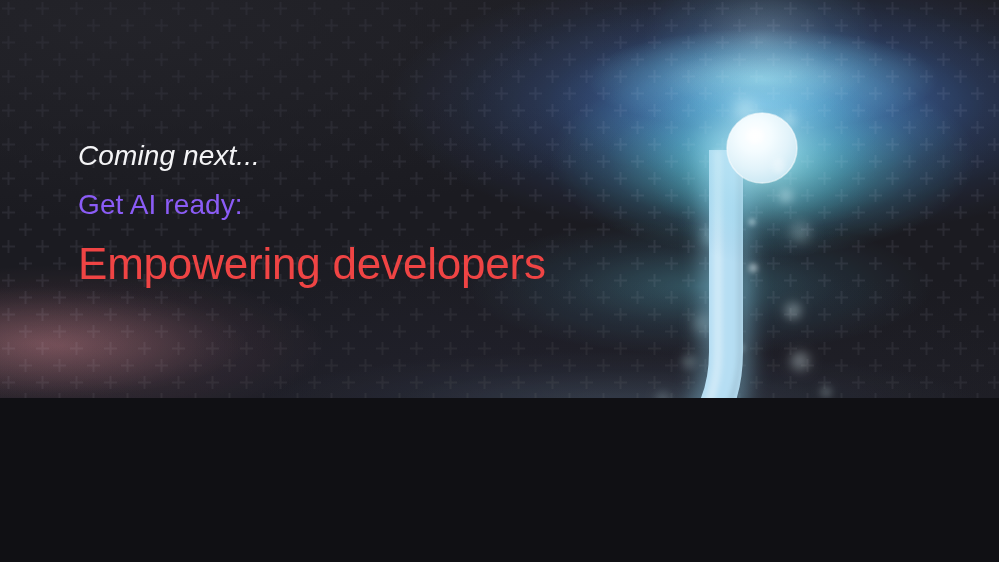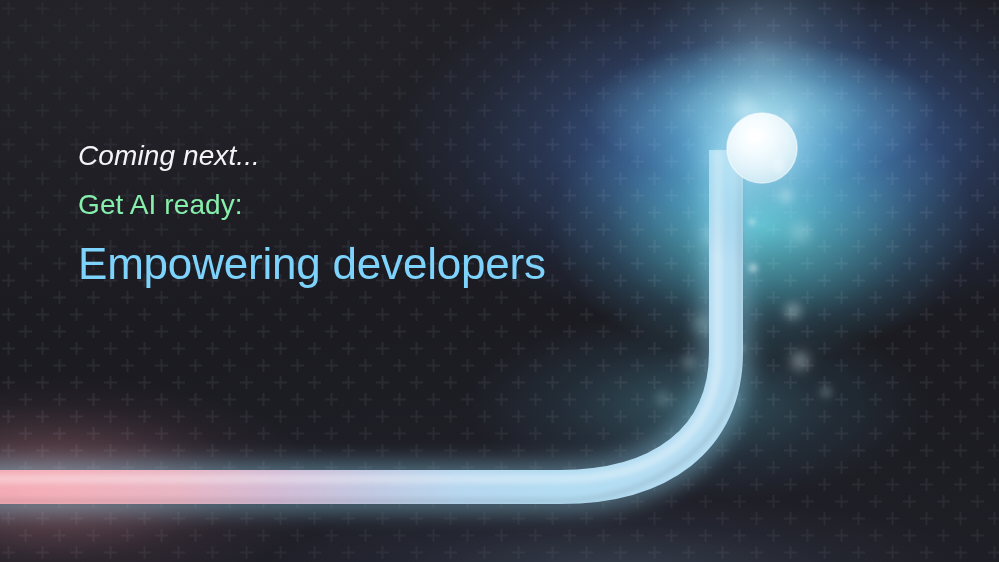--- a/index.html
+++ b/index.html
@@ -8,21 +8,21 @@
     padding: 0;
     background: #101014;
   }
   body {
     font-family: "Liberation Sans", sans-serif;
   }
 
   #slide {
     position: relative;
     width: 999px;
-    height: 562px;
+    height: 398px;
     overflow: hidden;
     background: #1b1b21;
   }
 
   
 
   .layer {
     position: absolute;
     inset: 0;
     pointer-events: none;
@@ -273,19 +273,19 @@
       <ellipse cx="755" cy="136" rx="11" ry="10" fill="url(#orbHot)"></ellipse>
 
       <ellipse cx="779" cy="166" rx="6" ry="8" fill="#ffffff" opacity="0.30" filter="url(#softBlur)"></ellipse>
     </svg>
   </div>
 
   <div class="layer" style="background: radial-gradient(14% 26% at 76.3% 10%, rgba(180,235,250,0.30) 0%, rgba(110,190,225,0.10) 50%, rgba(60,120,170,0) 85%); mix-blend-mode: screen;"></div>
 
   <div id="text-block">
     <div id="eyebrow" style="color: rgb(244, 244, 246);">Coming next...</div>
-    <div id="kicker" style="color: #86efac;">Get AI ready:</div>
-    <div id="headline" style="color: #7dd3fc;">
+    <div id="kicker" style="color: #8b5cf6;">Get AI ready:</div>
+    <div id="headline" style="color: #ef4444;">
       <span class="hl-line">Empowering developers</span>
     </div>
   </div>
 
 </div>
 
 </body></html>

